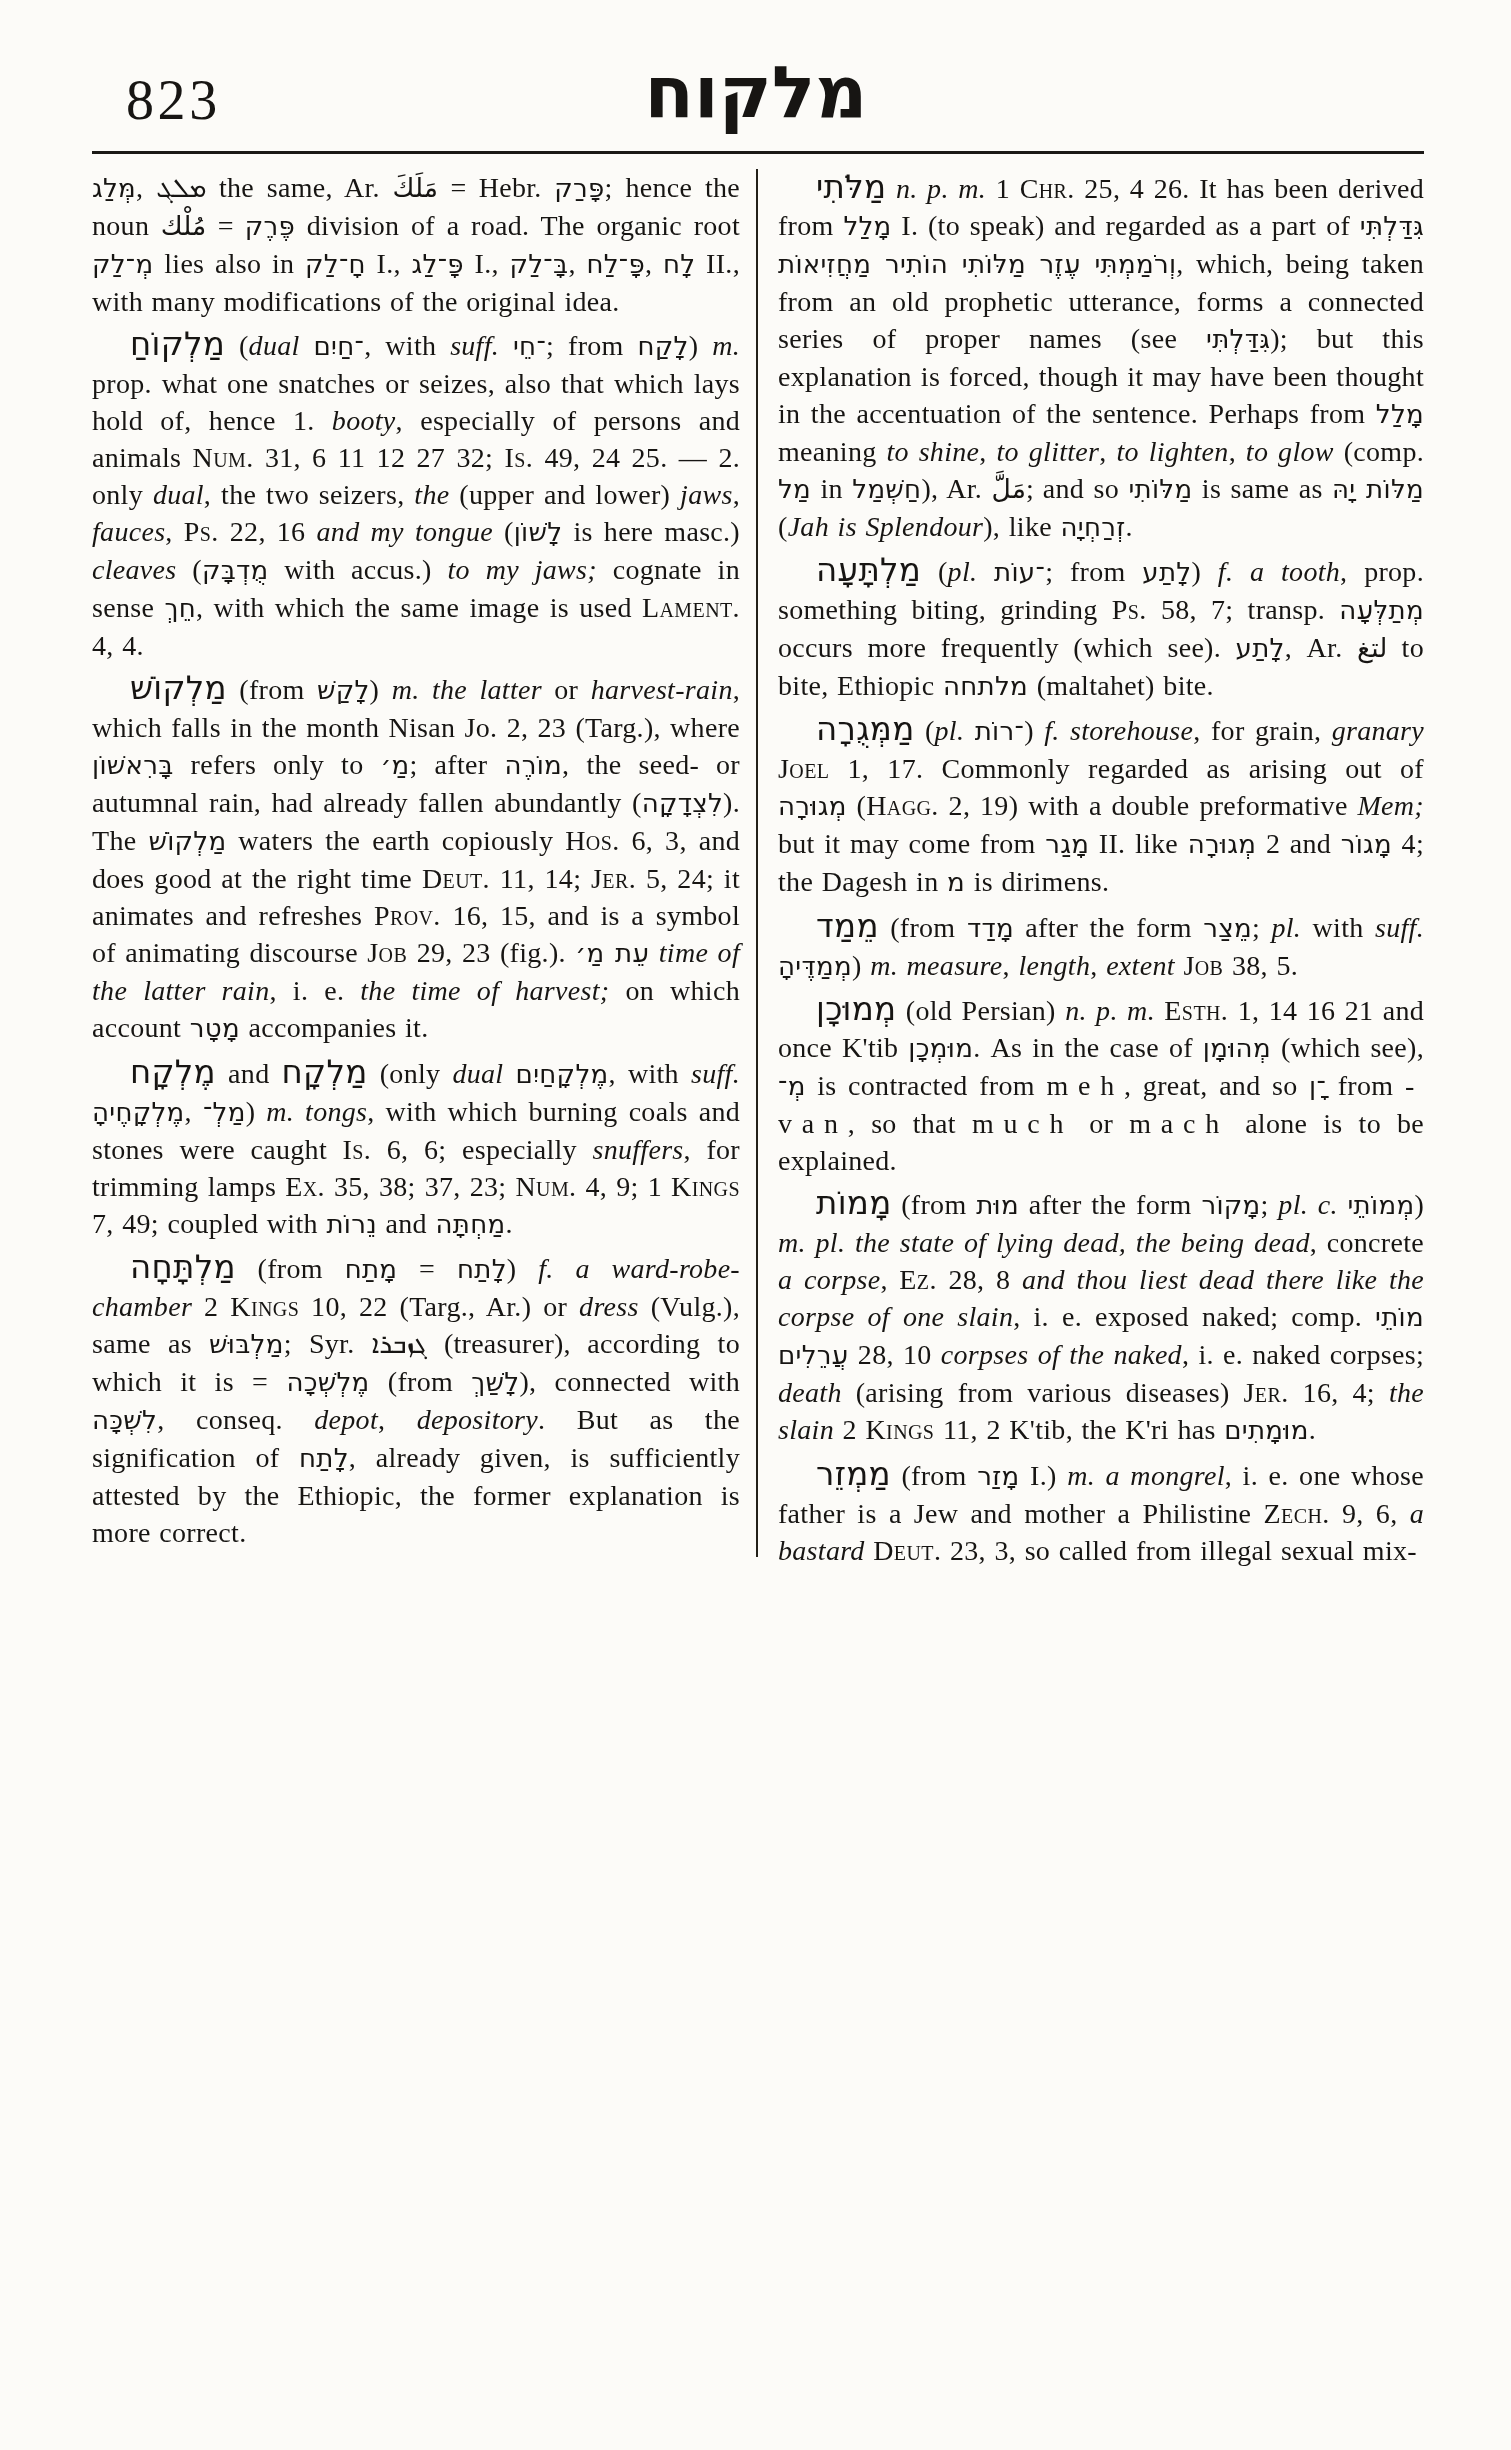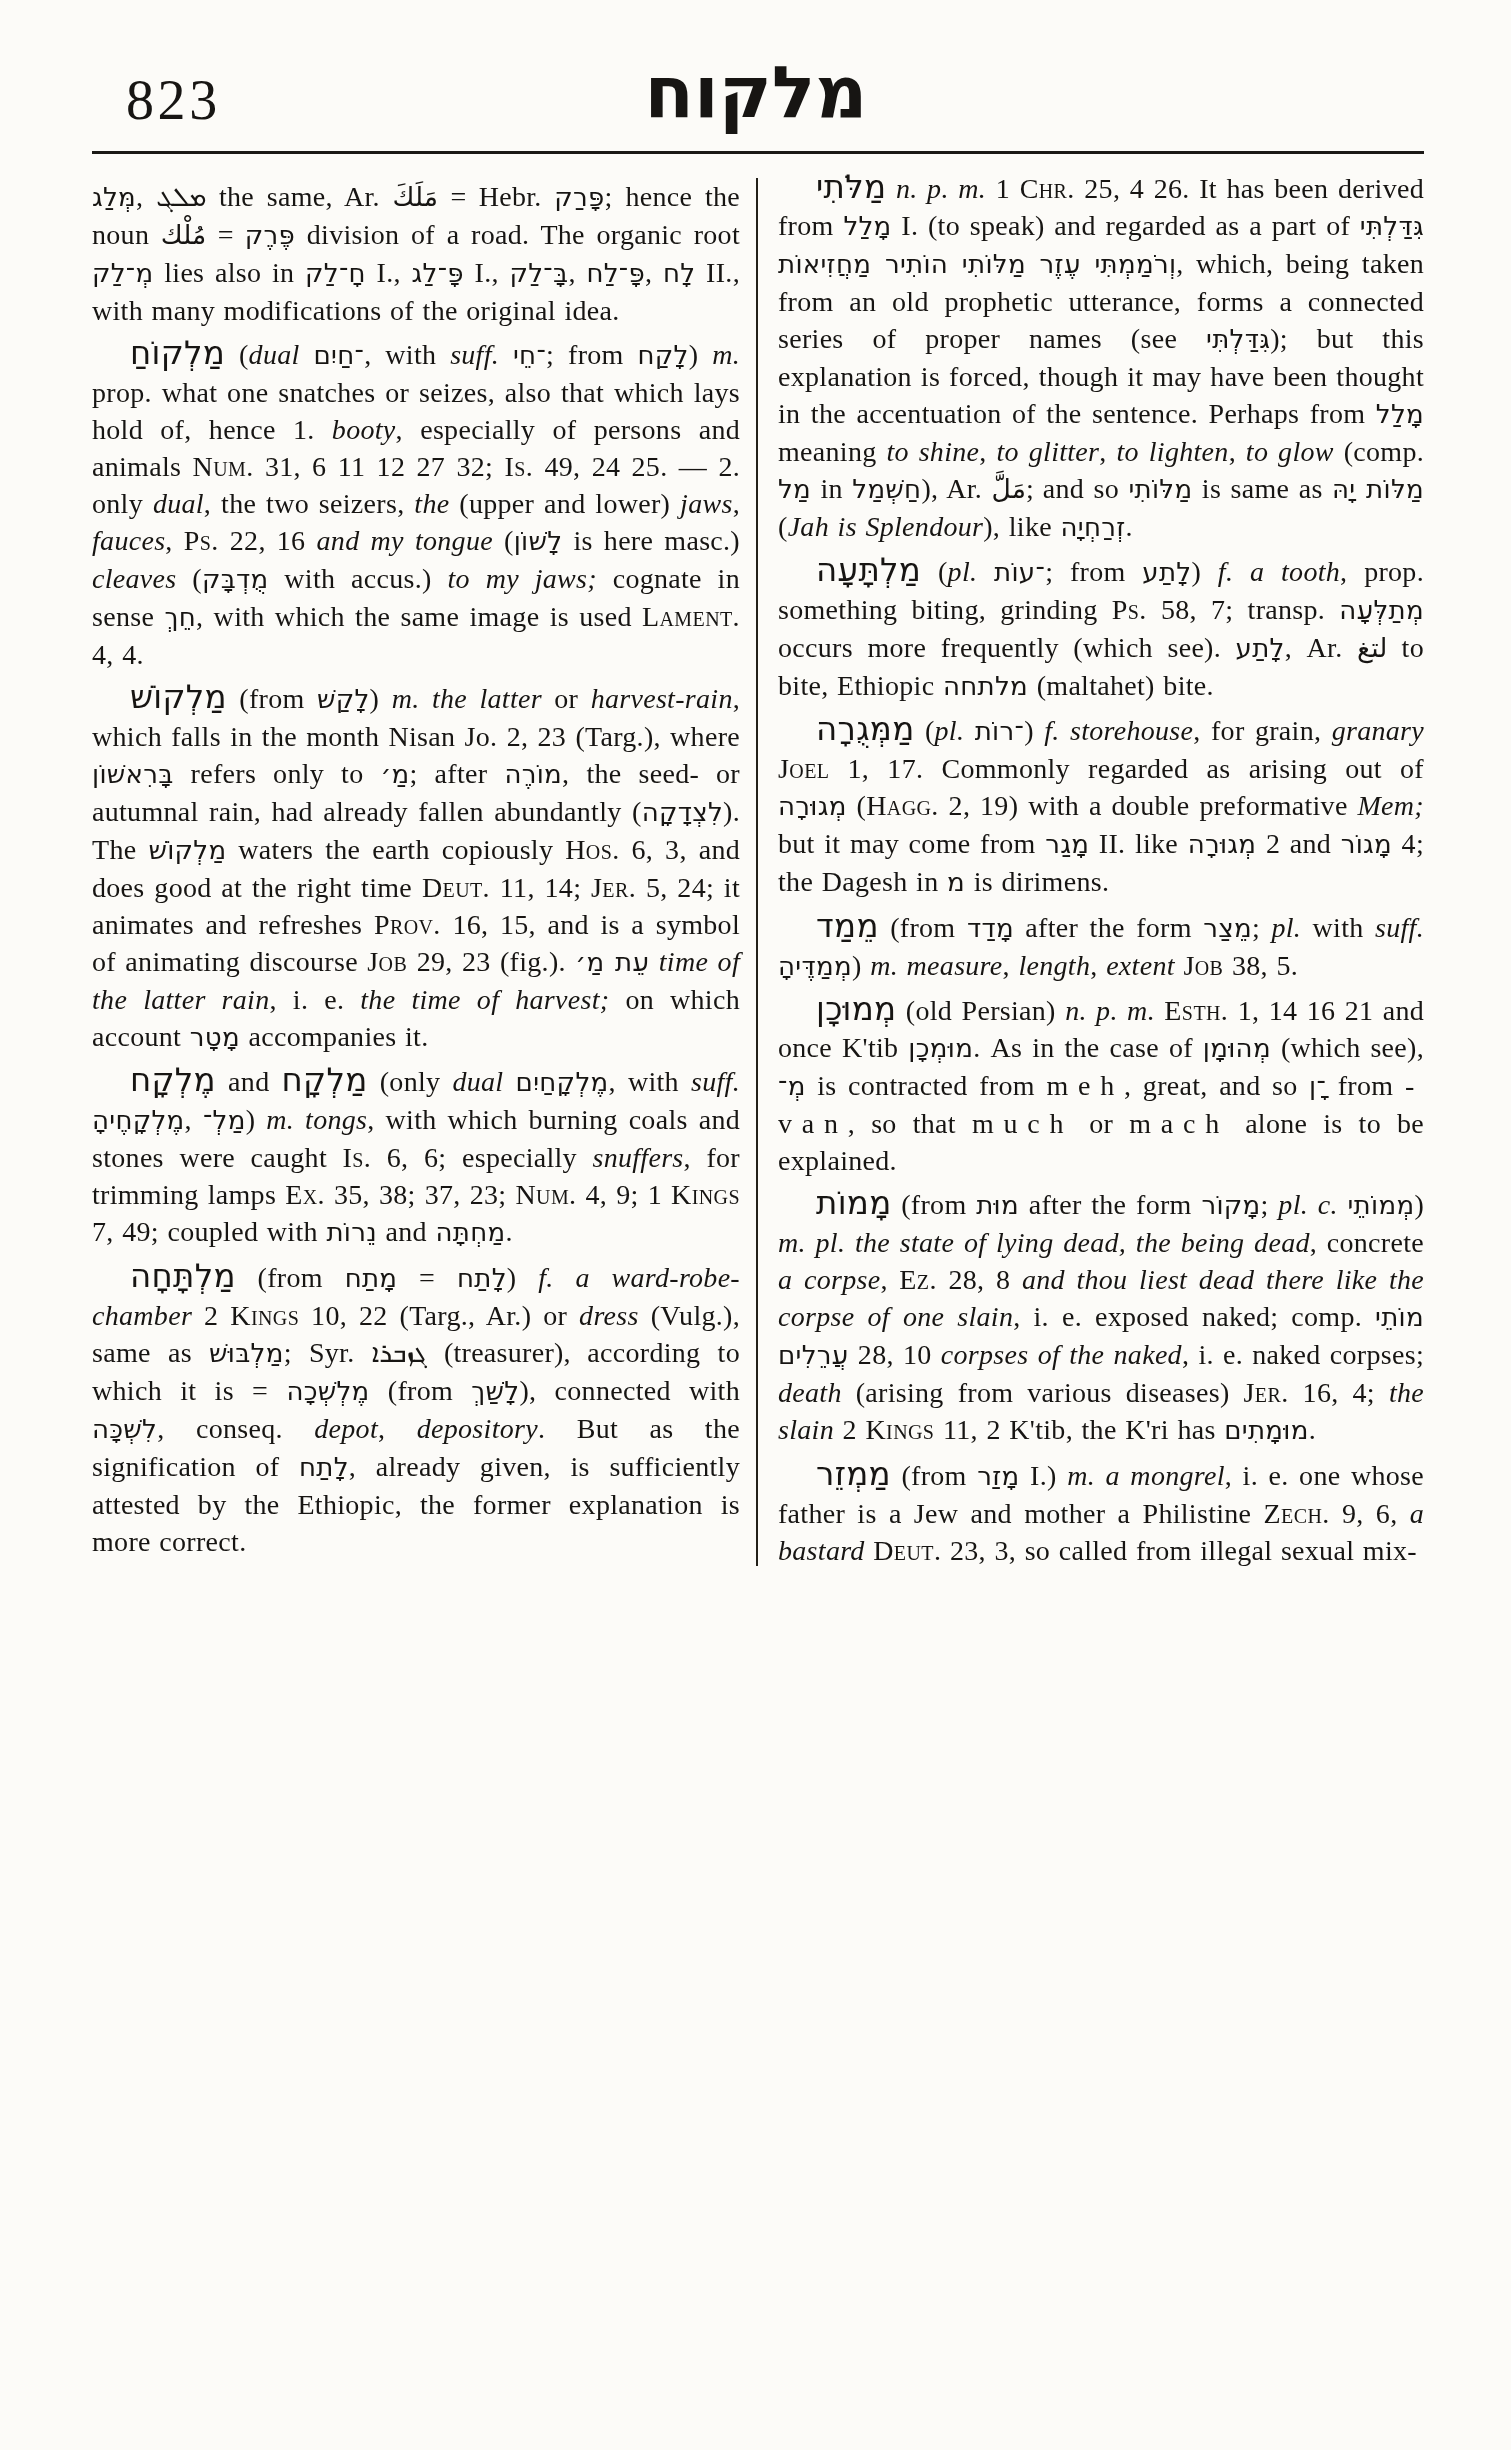--- a/index.html
+++ b/index.html
@@ -37,21 +37,21 @@
     align-self: end;
   }
   .rule {
     border: 0;
     border-top: 3.6px solid #1b1916;
     margin: 23.4px 88px 0 92px;
   }
   .columns {
     display: flex;
     padding: 14.4px 88px 0 92px;
-    align-items: center;
+    align-items: flex-start;
   }
   .col { box-sizing: border-box; }
   .col-left {
     width: 666px;
     padding-right: 16px;
     border-right: 2.7px solid #232019;
   }
   .col-right {
     width: 666px;
     padding-left: 20px;

